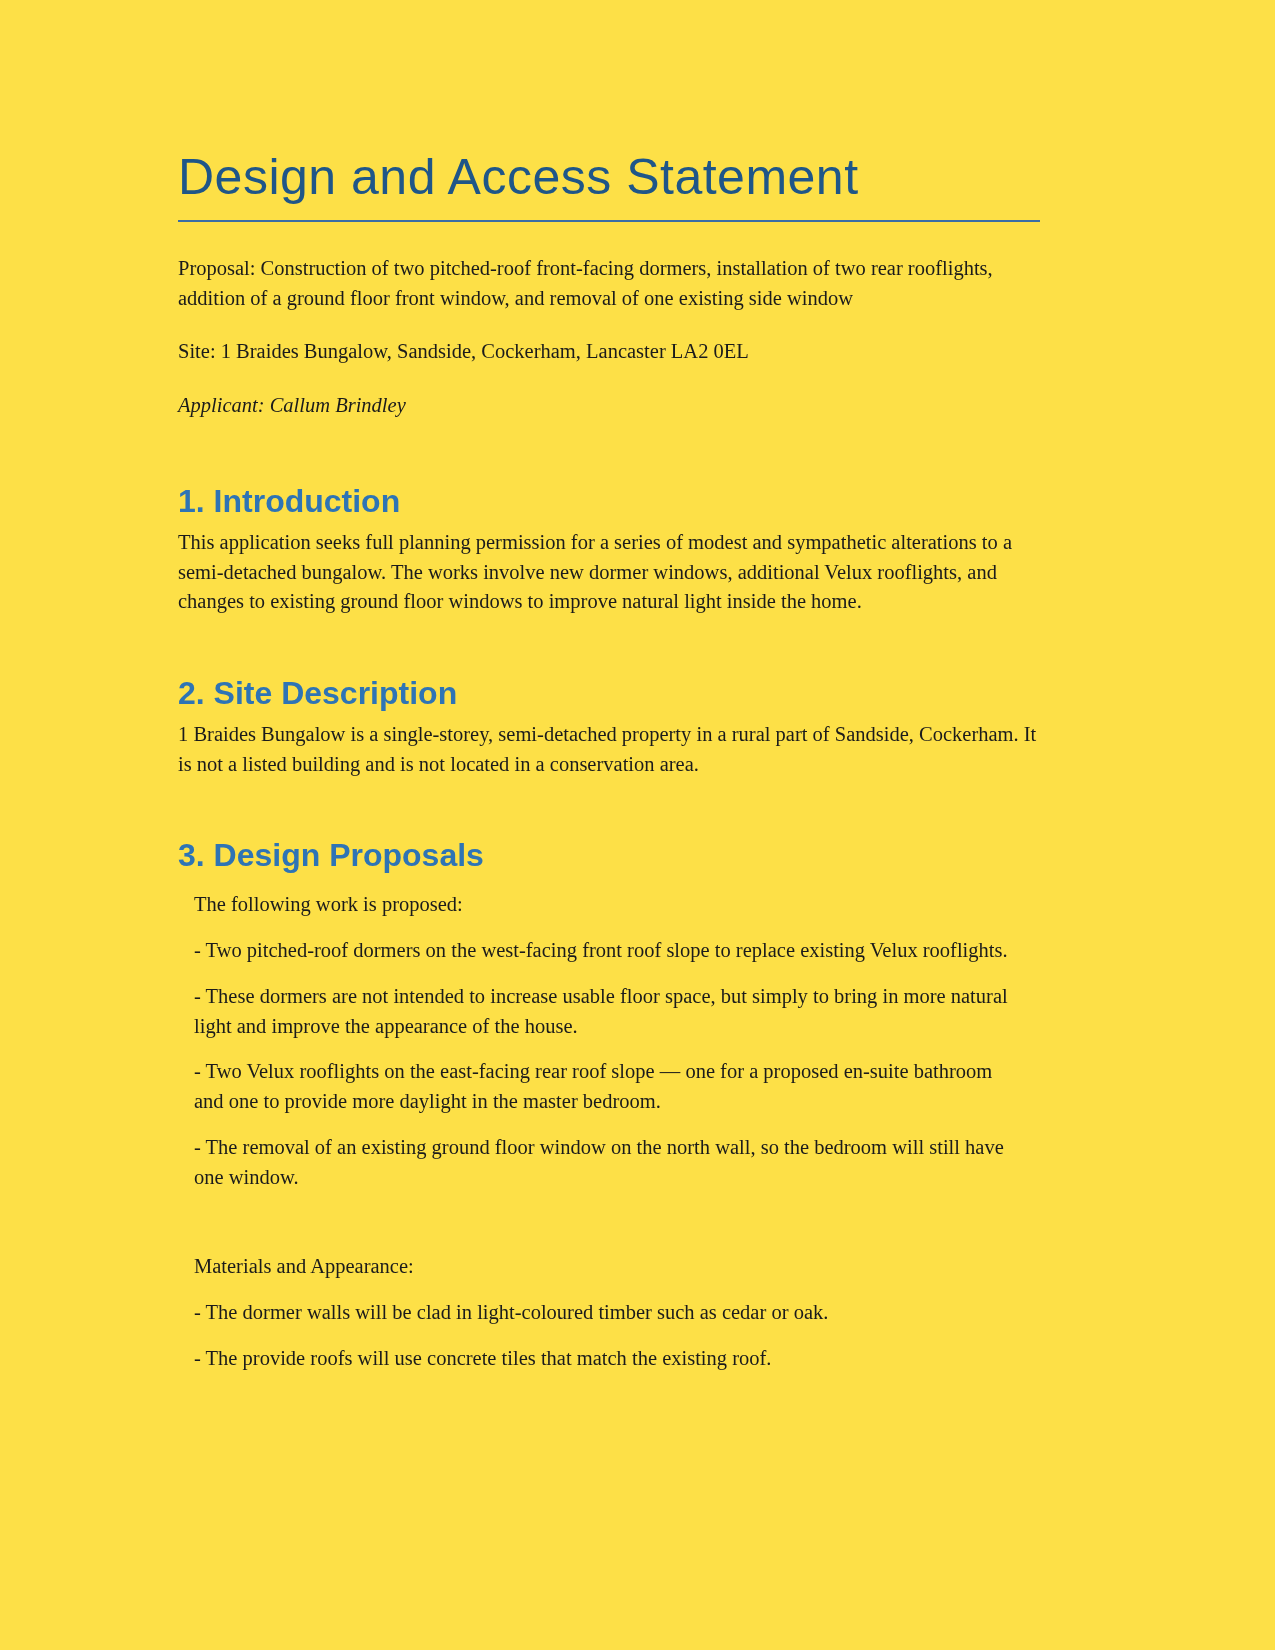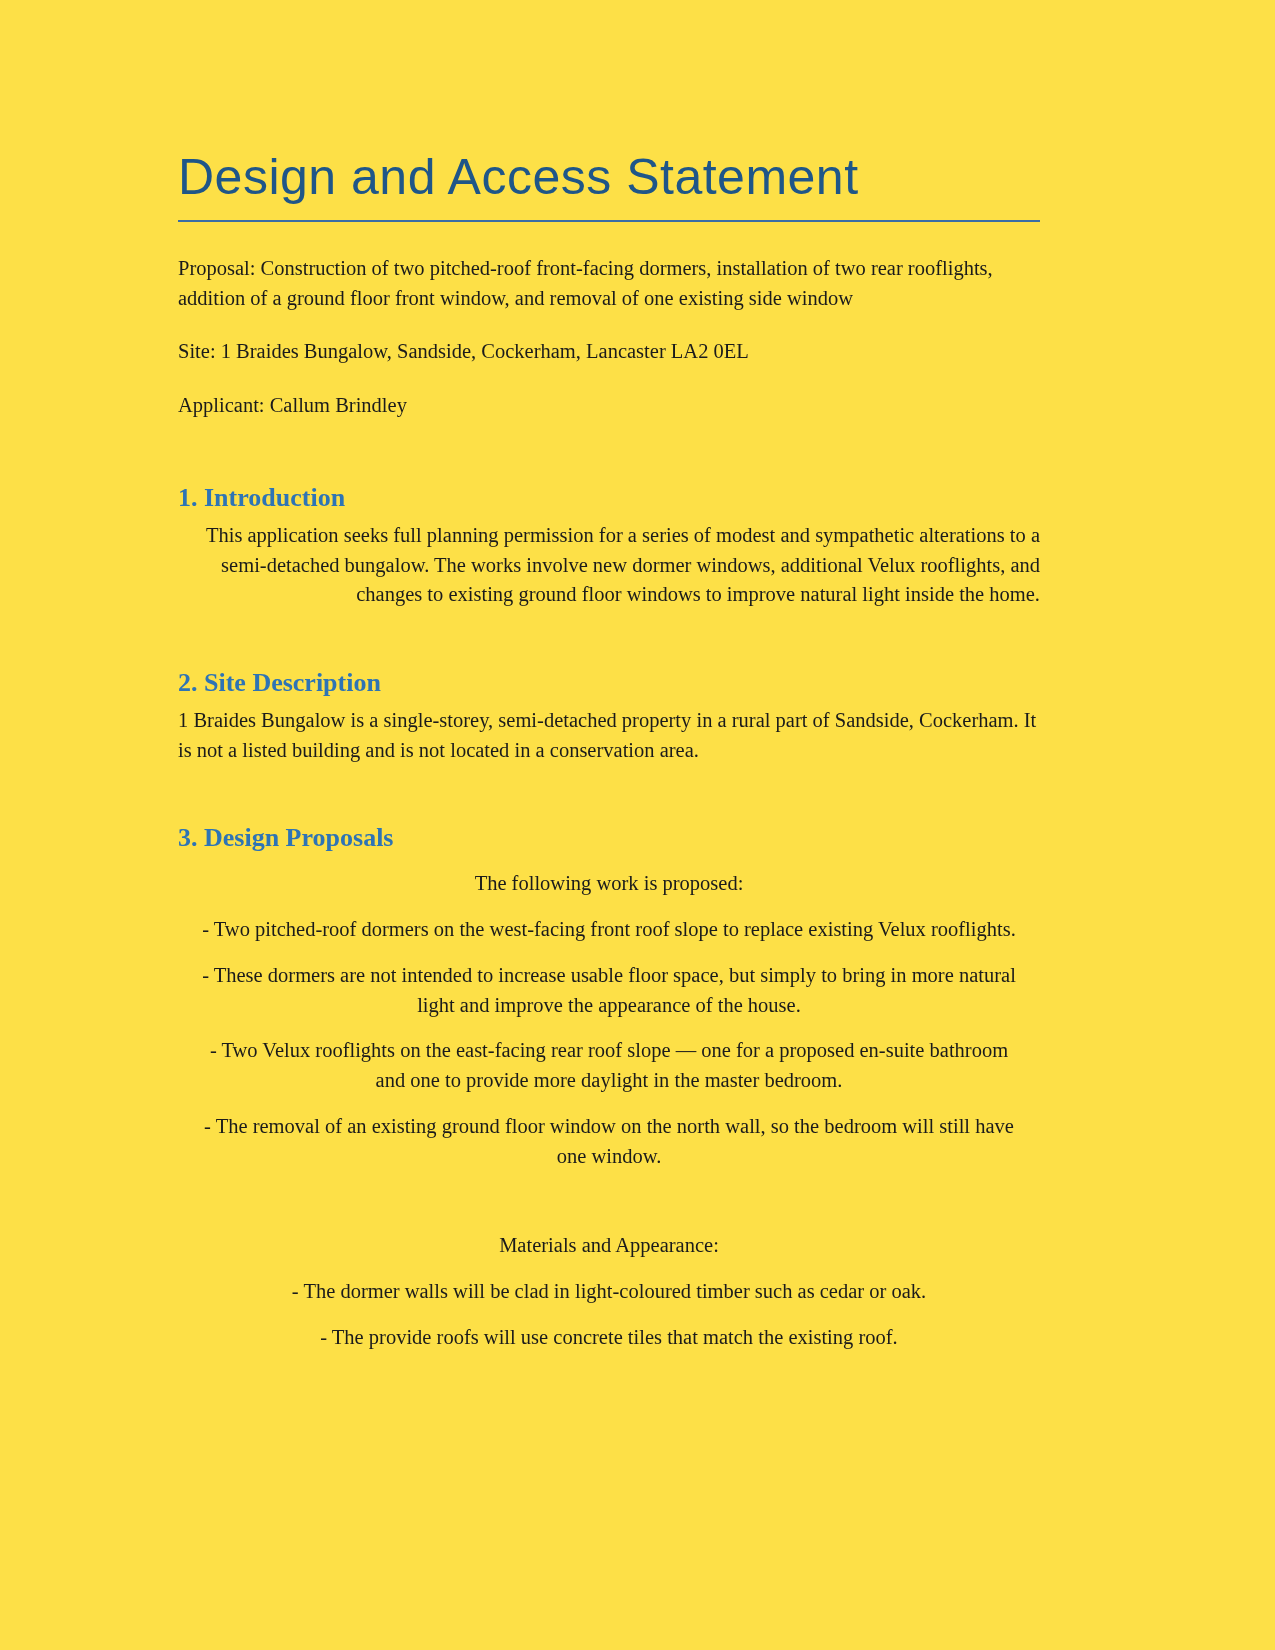--- a/index.html
+++ b/index.html
@@ -31,59 +31,58 @@
     font-size: 20.5px;
     line-height: 1.45;
     color: #1b1b1b;
     margin: 0 0 24px 0;
   }
   .meta-para {
     margin-top: 32px;
     margin-bottom: 0;
   }
   .section-heading {
-    font-family: Liberation Serif, serif;
+    font-family: Liberation Sans, sans-serif;
     font-weight: bold;
-    font-size: 26px;
+    font-size: 32px;
     color: #2e74b5;
     margin: 58px 0 8px 0;
   }
   .section-heading.first {
     margin-top: 62px;
   }
   .block {
     font-family: "Liberation Serif", serif;
     font-size: 20.5px;
     line-height: 1.45;
     color: #1b1b1b;
     margin: 0;
   }
   .block .line {
     margin: 16px;
-    text-align: center;
   }
   .block.gap {
     margin-top: 60px;
   }
 </style>
 </head>
 <body>
 
 <div class="page">
 
   <h1 class="doc-title">Design and Access Statement</h1>
 
   <p class="body-text meta-para">Proposal: Construction of two pitched-roof front-facing dormers, installation of two rear rooflights, addition of a ground floor front window, and removal of one existing side window</p>
 
   <p class="body-text" style="margin-top:24px; margin-bottom:0;">Site: 1 Braides Bungalow, Sandside, Cockerham, Lancaster LA2 0EL</p>
 
-  <p class="body-text" style="margin-top:24px; margin-bottom:0;">Applicant: Callum Brindley</p>
+  <p class="body-text" style="margin-top:24px; margin-bottom:0;font-style:italic;">Applicant: Callum Brindley</p>
 
   <h2 class="section-heading first">1. Introduction</h2>
-  <p class="body-text" style="margin-bottom:0;text-align:right;">This application seeks full planning permission for a series of modest and sympathetic alterations to a semi-detached bungalow. The works involve new dormer windows, additional Velux rooflights, and changes to existing ground floor windows to improve natural light inside the home.</p>
+  <p class="body-text" style="margin-bottom:0;">This application seeks full planning permission for a series of modest and sympathetic alterations to a semi-detached bungalow. The works involve new dormer windows, additional Velux rooflights, and changes to existing ground floor windows to improve natural light inside the home.</p>
 
   <h2 class="section-heading">2. Site Description</h2>
   <p class="body-text" style="margin-bottom:0;">1 Braides Bungalow is a single-storey, semi-detached property in a rural part of Sandside, Cockerham. It is not a listed building and is not located in a conservation area.</p>
 
   <h2 class="section-heading">3. Design Proposals</h2>
 
   <div class="block">
     <div class="line">The following work is proposed:</div>
     <div class="line">- Two pitched-roof dormers on the west-facing front roof slope to replace existing Velux rooflights.</div>
     <div class="line">- These dormers are not intended to increase usable floor space, but simply to bring in more natural light and improve the appearance of the house.</div>

